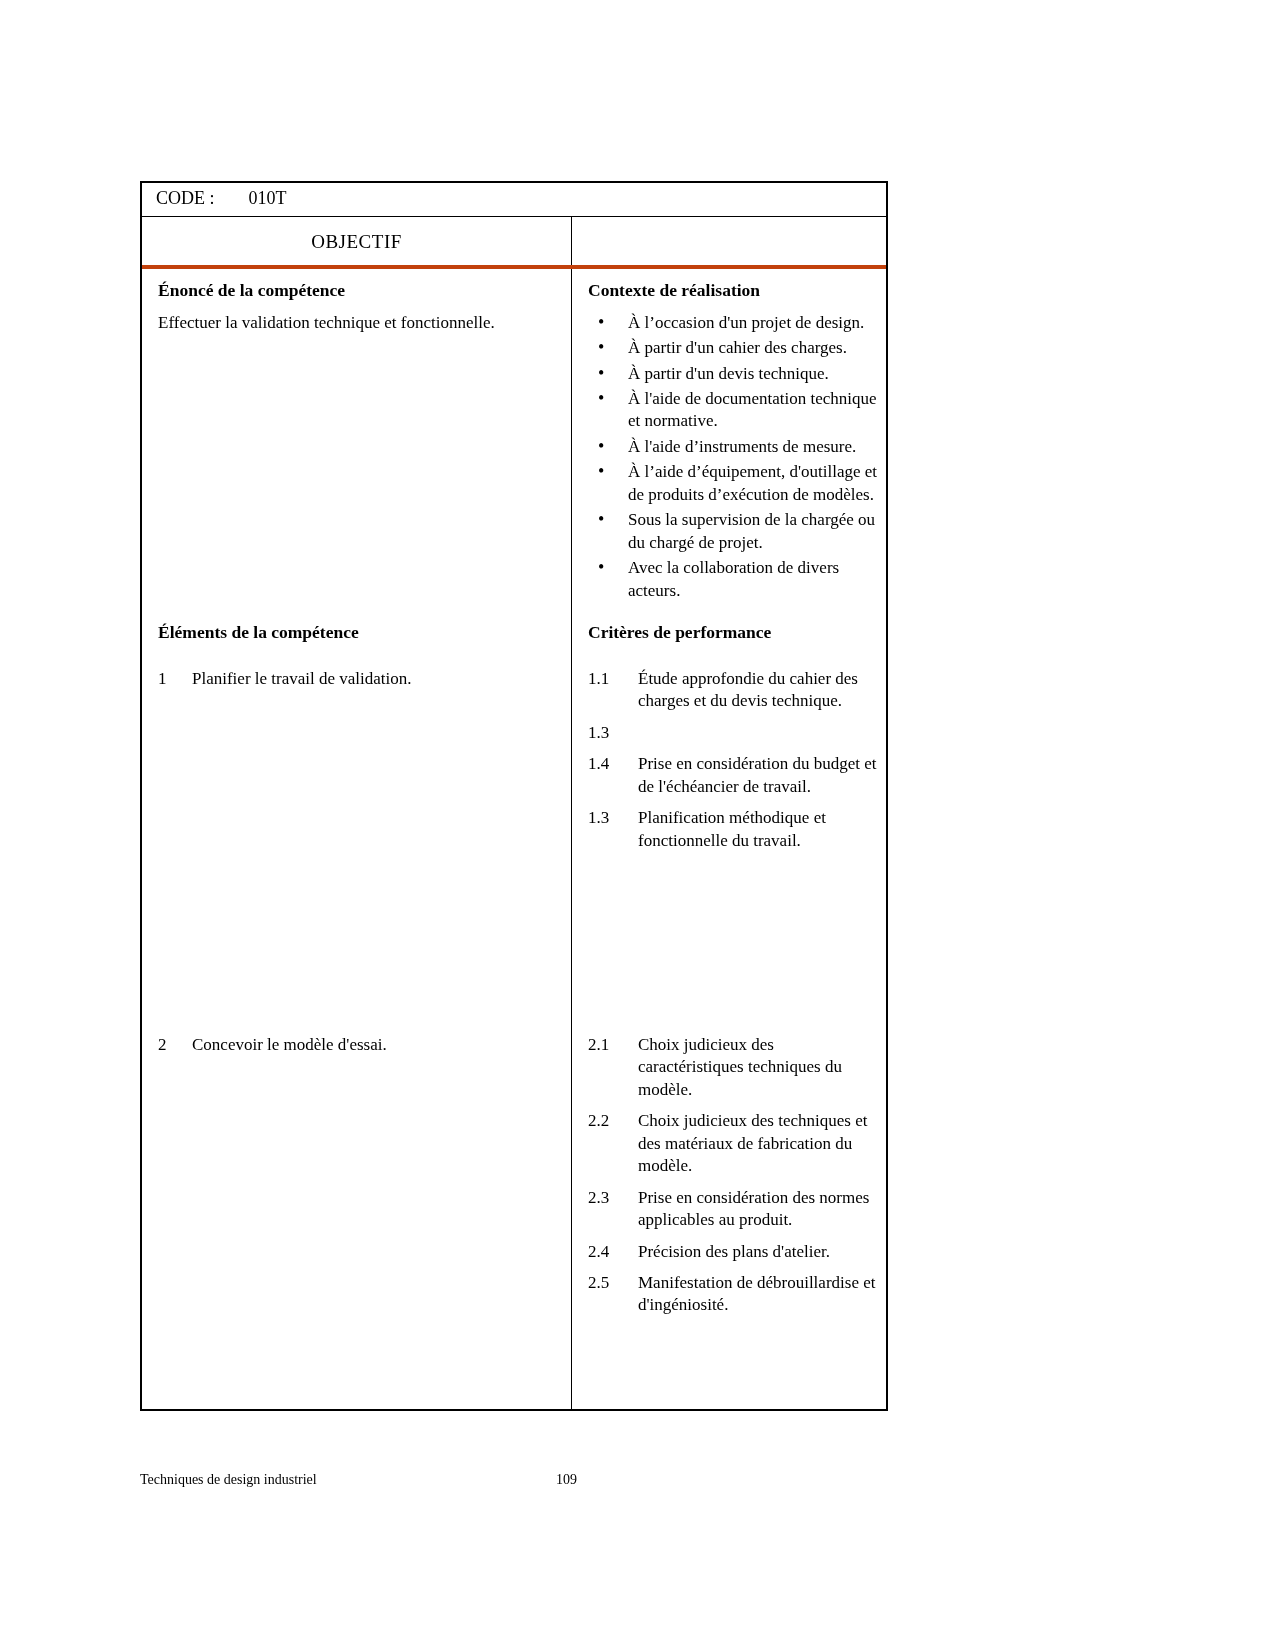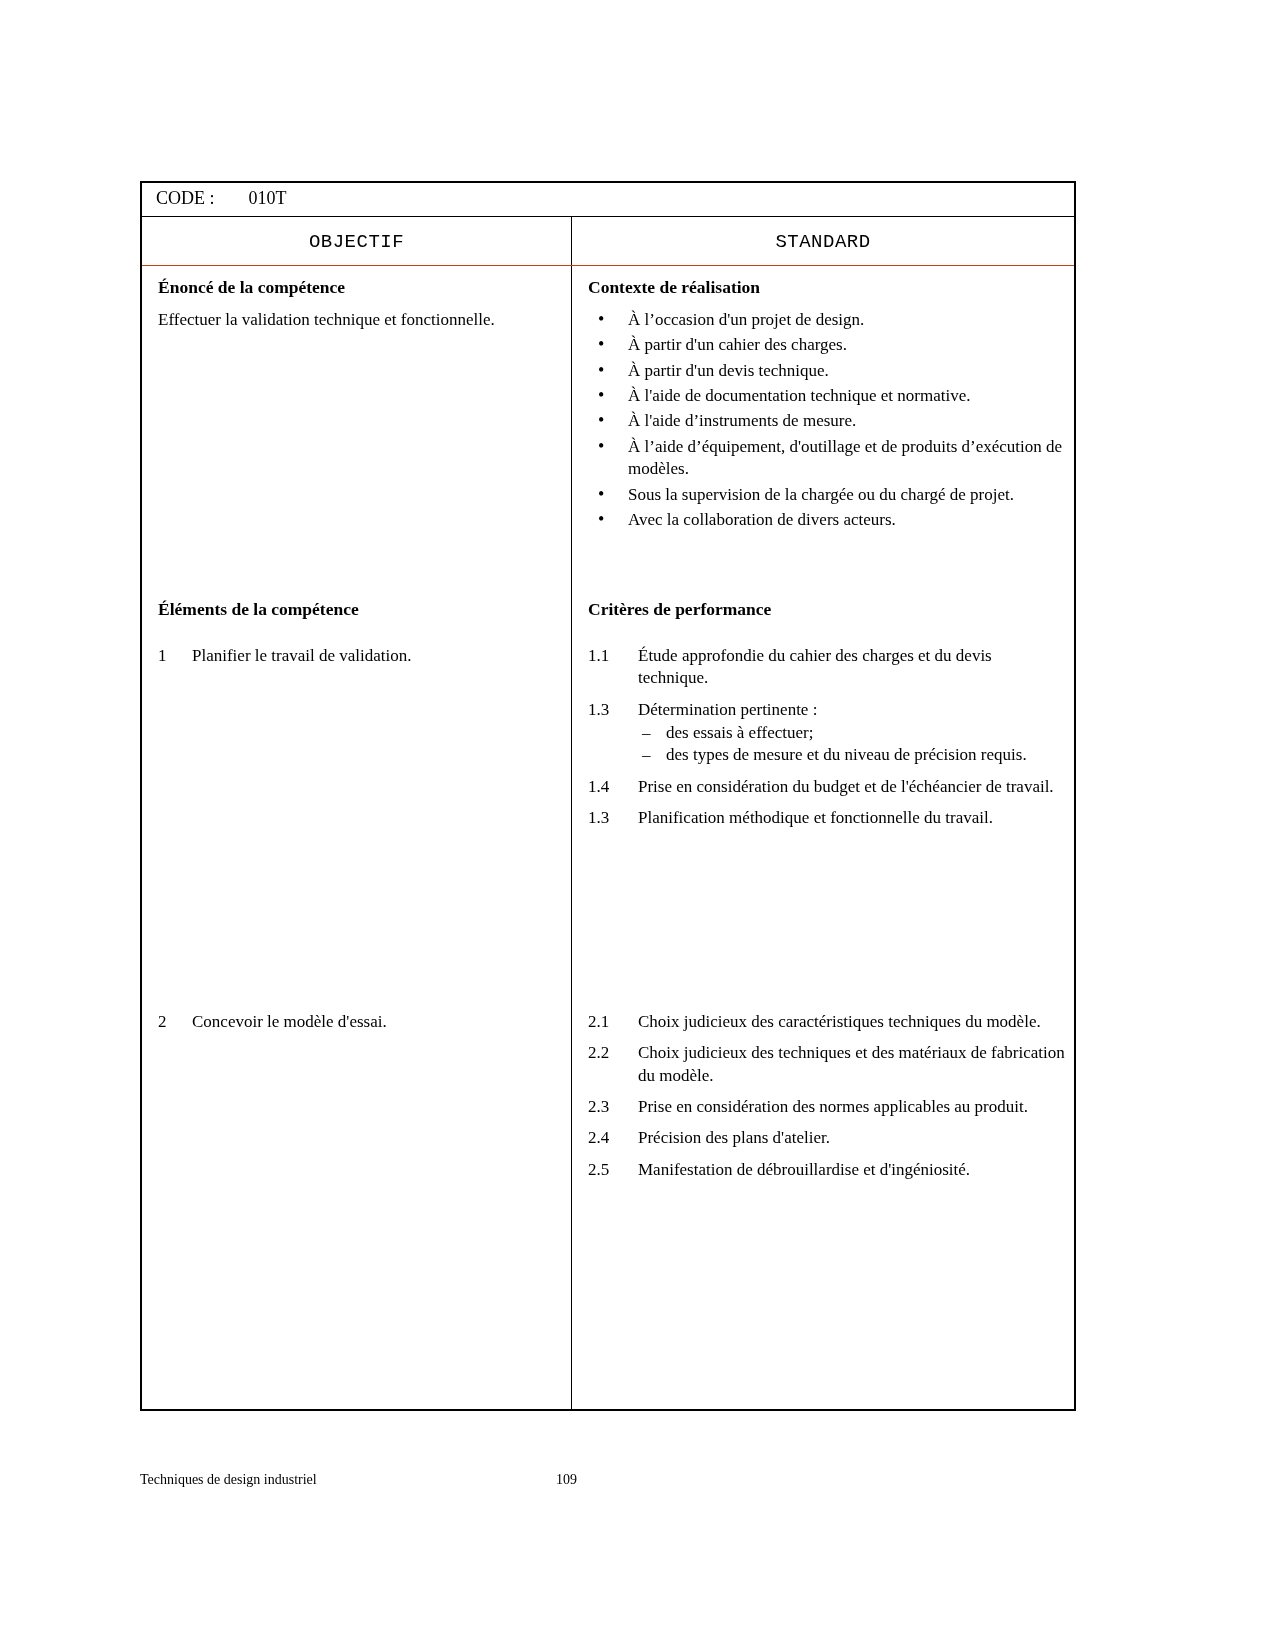--- a/index.html
+++ b/index.html
@@ -12,38 +12,37 @@
     color: #000000;
   }
   .page {
     position: absolute;
     inset: 0;
   }
   .doc-table {
     position: absolute;
     left: 140px;
     top: 181px;
-    width: 936px;
+    width: 748px;
     height: 1230px;
     border: 2px solid #000000;
     display: flex;
     flex-direction: column;
   }
   .code-row {
     border-bottom: 1px solid #000000;
     padding: 5px 14px 6px 14px;
     font-size: 18px;
     line-height: 1.2;
   }
   .code-row .code-value { margin-left: 34px; }
   .header-row {
     display: grid;
     grid-template-columns: 430px 1fr;
-    border-bottom: 1px solid #c2410c;
-    font-family: Liberation Mono, monospace;
+    border-bottom: 4px solid #c2410c;
   }
   .col-header {
     text-align: center;
     font-size: 19px;
     padding: 14px 6px 12px 6px;
     letter-spacing: 0.5px;
   }
   .header-row .cell-left { border-right: 1px solid #000000; }
   .body-grid {
     flex: 1;
@@ -118,21 +117,20 @@
 <div class="page">
 
   <div class="doc-table">
 
     <div class="code-row">
       <span>CODE :</span><span class="code-value">010T</span>
     </div>
 
     <div class="header-row">
       <div class="col-header cell-left">OBJECTIF</div>
-      <div class="col-header">STANDARD</div>
     </div>
 
     <div class="body-grid">
 
       <div class="cell cell-left r1">
         <h3 class="sec-heading">Énoncé de la compétence</h3>
         <p class="plain-para">Effectuer la validation technique et fonctionnelle.</p>
       </div>
       <div class="cell r1">
         <h3 class="sec-heading">Contexte de réalisation</h3>
@@ -161,27 +159,20 @@
           <span>Planifier le travail de validation.</span>
         </div>
       </div>
       <div class="cell r3">
         <div class="crit-item">
           <span class="num">1.1</span>
           <span>Étude approfondie du cahier des charges et du devis technique.</span>
         </div>
         <div class="crit-item">
           <span class="num">1.3</span>
-          <span>
-            <span>Détermination pertinente :</span>
-            <ul class="subdash">
-              <li>des essais à effectuer;</li>
-              <li>des types de mesure et du niveau de précision requis.</li>
-            </ul>
-          </span>
         </div>
         <div class="crit-item">
           <span class="num">1.4</span>
           <span>Prise en considération du budget et de l'échéancier de travail.</span>
         </div>
         <div class="crit-item">
           <span class="num">1.3</span>
           <span>Planification méthodique et fonctionnelle du travail.</span>
         </div>
       </div>

